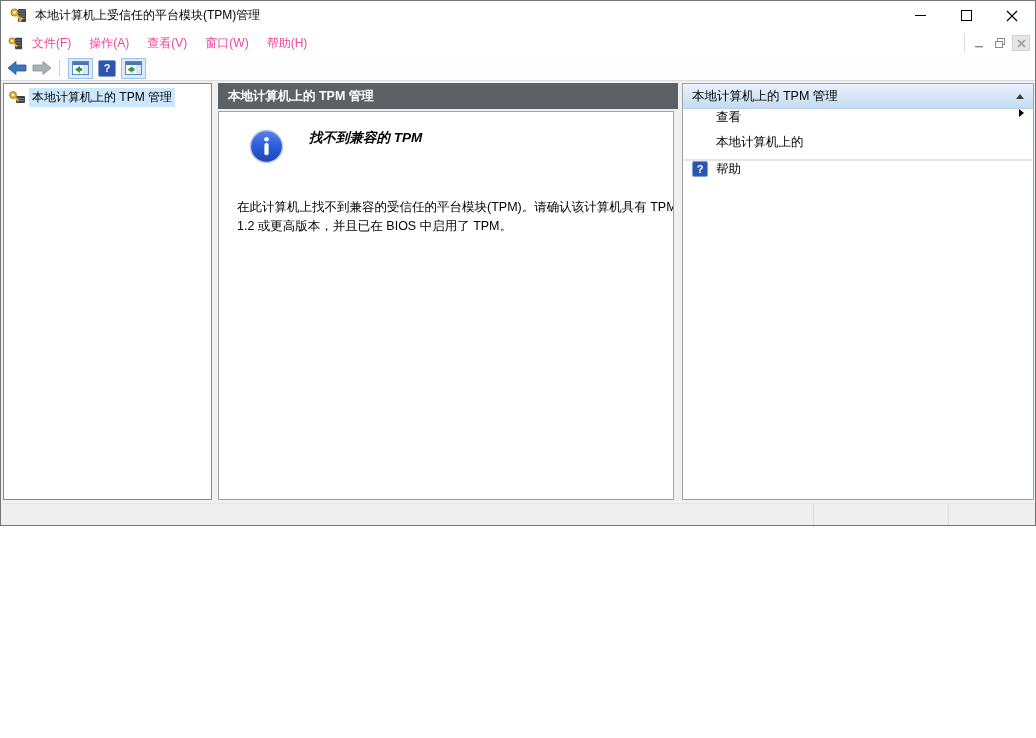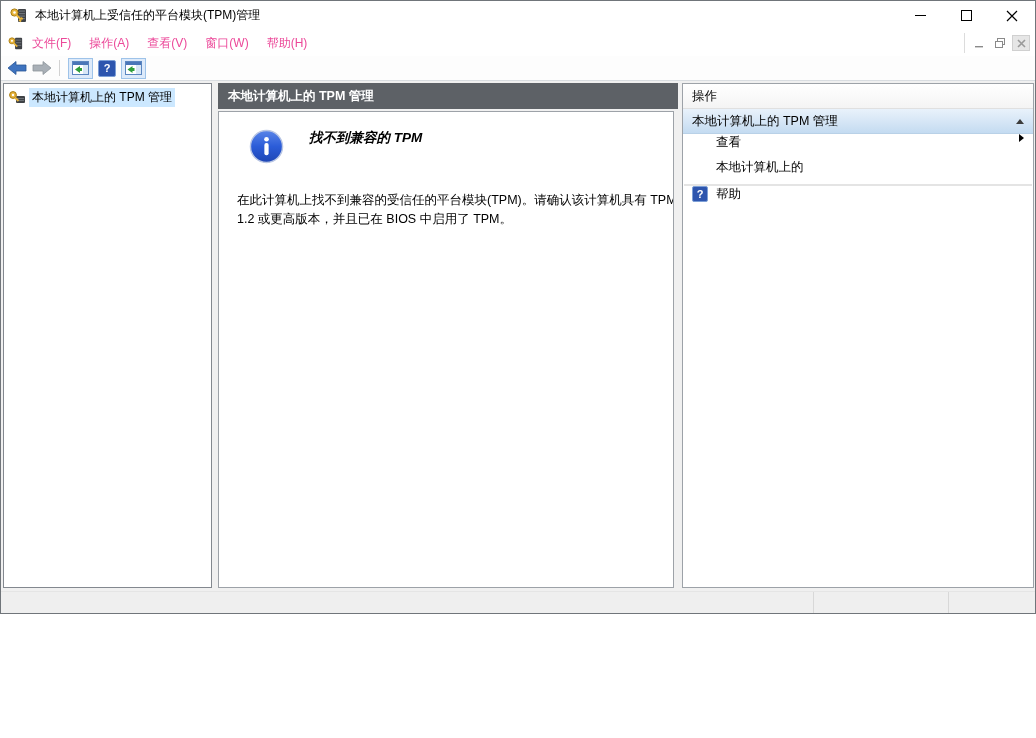--- a/index.html
+++ b/index.html
@@ -1,18 +1,18 @@
 <!DOCTYPE html>
 <html><head>
 <meta charset="utf-8">
 <style>
   * { margin:0; padding:0; box-sizing:border-box; }
   body { background:#fff; font-family:"Liberation Sans", sans-serif; }
   .window {
-    width:1036px; height:614px; border:1px solid #70757a; background:#fff;
+    width:1036px; height:526px; border:1px solid #70757a; background:#fff;
     display:flex; flex-direction:column; position:relative; overflow:hidden;
   }
   
   .titlebar { height:29px; display:flex; align-items:center; background:#fff; flex:0 0 auto; }
   .title-icon { margin-left:9px; width:17px; height:17px; flex:0 0 auto; }
   .title-text { margin-left:8px; font-size:12px; color:#000; white-space:nowrap; }
   .title-controls { margin-left:auto; display:flex; height:100%; }
   .tc-btn { width:46px; display:flex; align-items:center; justify-content:center; cursor:default; }
   
   .menubar { height:26px; display:flex; align-items:center; background:#fff; flex:0 0 auto; }
@@ -37,21 +37,21 @@
   .tree-item-icon { width:17px; height:16px; margin-right:3px; flex:0 0 auto; }
   .tree-item-label { font-size:12px; padding:1px 3px; background:#cce8ff; white-space:nowrap; }
   
   .center-pane { width:460px; flex:0 0 auto; display:flex; flex-direction:column; margin-right:4px; min-height:0; }
   .center-header { height:26px; flex:0 0 auto; background:#5d6166; color:#fff; font-weight:bold;
     font-size:12.5px; display:flex; align-items:center; padding-left:10px; }
   .center-body { flex:1 1 auto; background:#fff; border:1px solid #9da2a8; margin:2px 4px 0 0; overflow:hidden; }
   .message-row { display:flex; margin:17px 4px 0 30px;font-style:italic; }
   .info-icon { width:35px; height:35px; flex:0 0 auto; }
   .message-title { margin-left:25px; font-size:13.5px; font-weight:bold; color:#000; }
-  .message-body { margin:27px 0 0 18px; width:452px; font-size:12.5px; line-height:1.5; color:#000; }
+  .message-body { margin:34px 0 0 18px; width:452px; font-size:12.5px; line-height:1.5; color:#000; }
   
   .actions-pane { width:352px; flex:0 0 auto; background:#fff; border:1px solid #9da2a8;
     display:flex; flex-direction:column; }
   .actions-header { height:25px; flex:0 0 auto; display:flex; align-items:center; padding-left:9px;
     font-size:12.5px; color:#000; background:linear-gradient(#ffffff,#f4f4f4); border-bottom:1px solid #e0e0e0; }
   .actions-group-header { height:25px; flex:0 0 auto; display:flex; align-items:center; padding:0 9px;
     font-size:12.5px; background:linear-gradient(#e9f2fb,#c4dbf1); border-bottom:1px solid #b9d1e7; cursor:default; }
   .collapse-arrow { margin-left:auto; width:0; height:0;
     border-left:4px solid transparent; border-right:4px solid transparent; border-bottom:5px solid #3c3c3c; }
   .action-item { height:25px; flex:0 0 auto; display:flex; align-items:flex-start; padding:0 9px; font-size:12.5px; cursor:default; }
@@ -206,23 +206,20 @@
             <circle cx="18" cy="10.5" r="2.4" fill="#fff"></circle>
             <rect x="15.8" y="14.5" width="4.4" height="12.5" rx="2" fill="#fff"></rect>
           </svg>
           <span class="message-title">找不到兼容的 TPM</span>
         </div>
         <p class="message-body">在此计算机上找不到兼容的受信任的平台模块(TPM)。请确认该计算机具有 TPM 1.2 或更高版本，并且已在 BIOS 中启用了 TPM。</p>
       </div>
     </div>
 
     <div class="actions-pane">
-      <div class="actions-header">
-        <span>操作</span>
-      </div>
       <div class="actions-group-header">
         <span>本地计算机上的 TPM 管理</span>
         <span class="collapse-arrow"></span>
       </div>
       <div class="action-item">
         <span class="action-icon-slot"></span>
         <span>查看</span>
         <span class="submenu-arrow"></span>
       </div>
       <div class="action-item">

